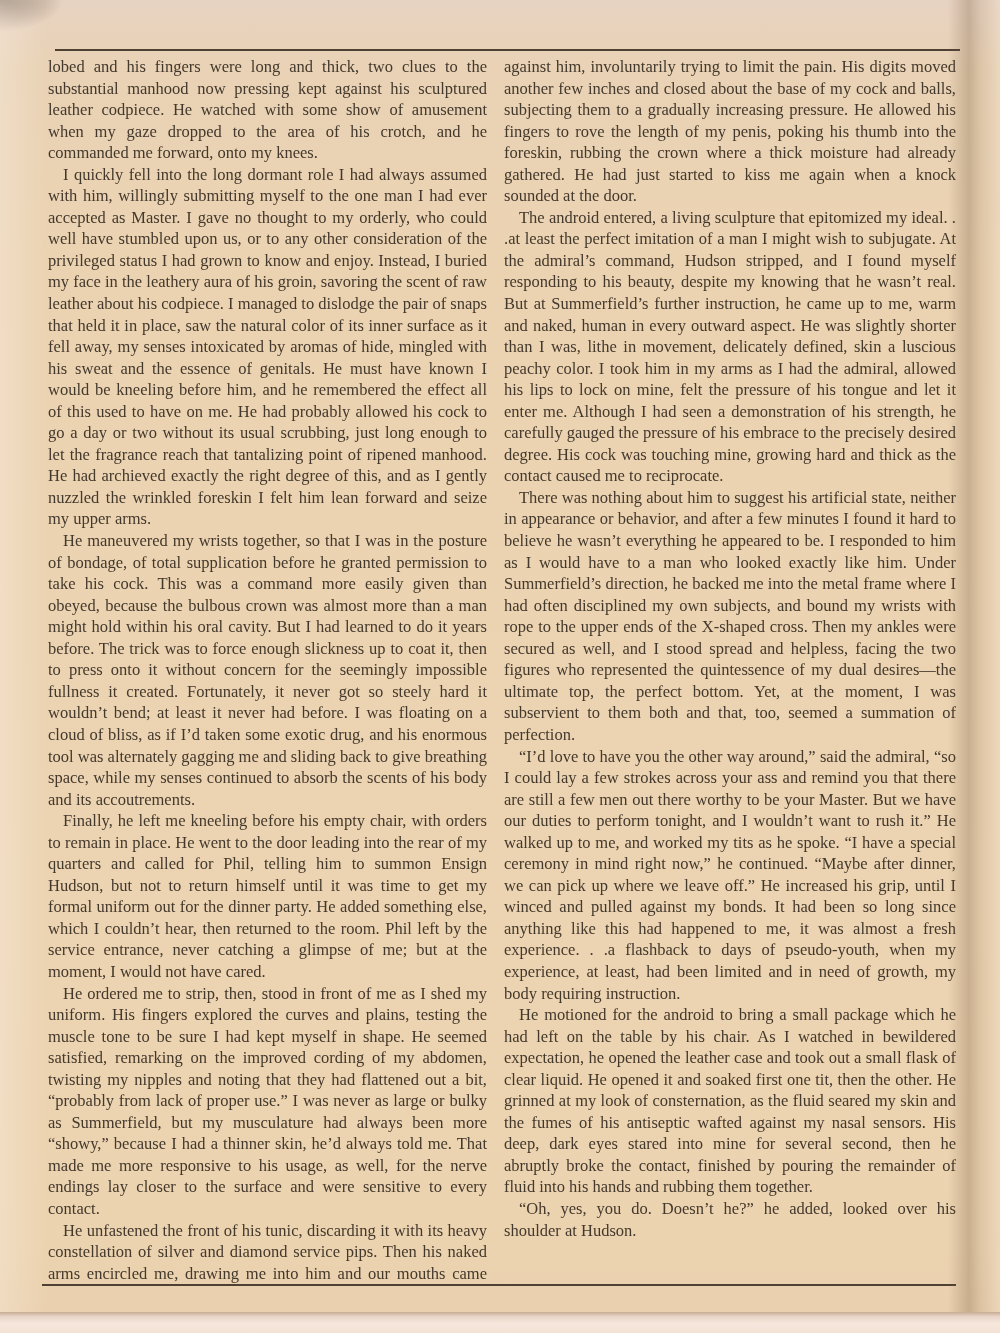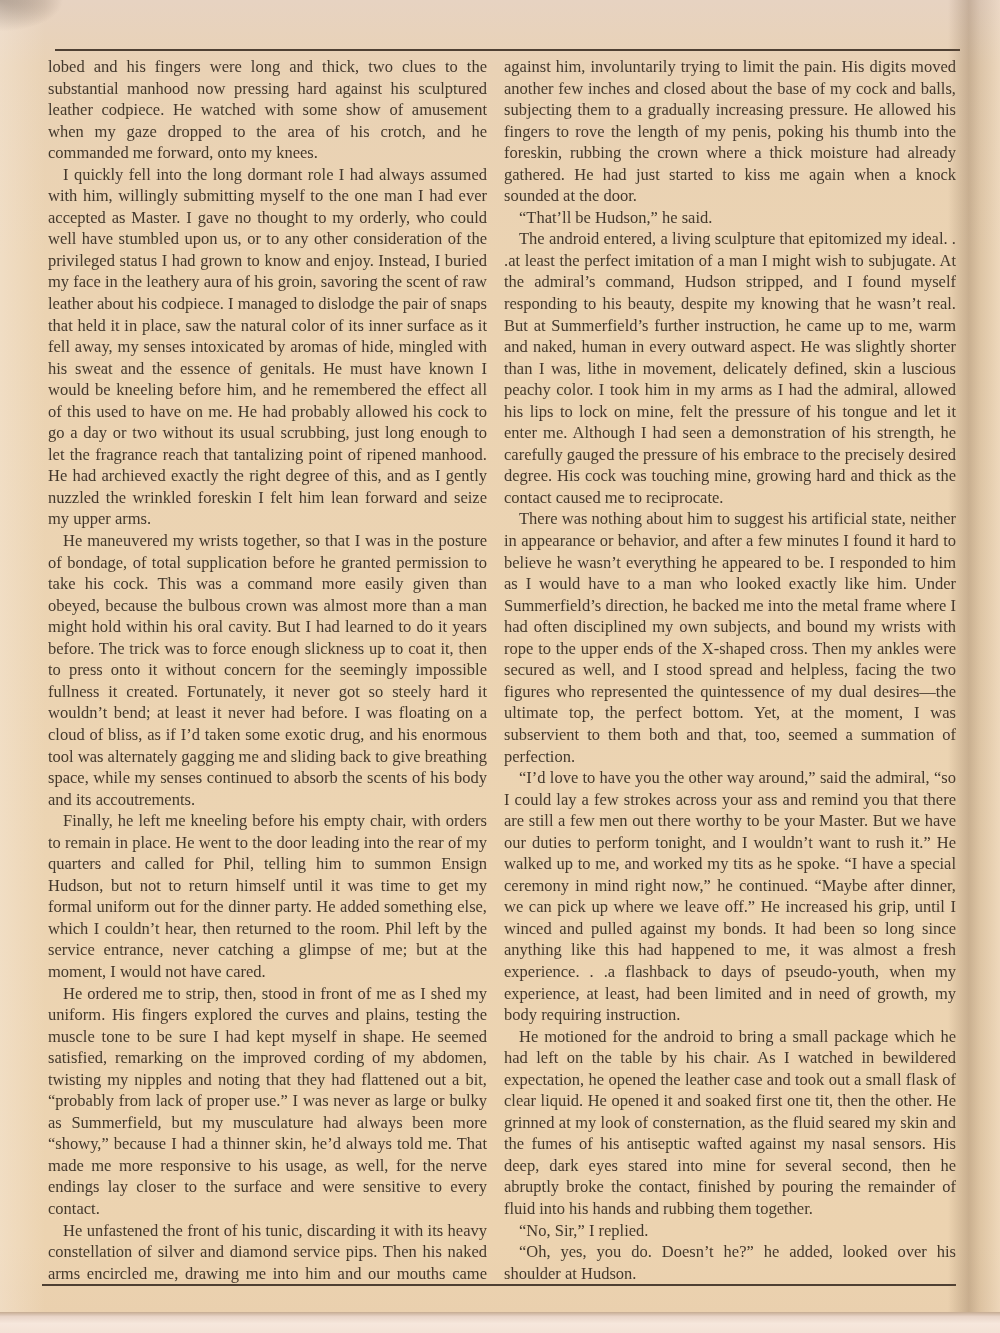--- a/index.html
+++ b/index.html
@@ -61,37 +61,35 @@
 </head>
 <body>
 
 <div class="paper">
   <div class="corner-smudge"></div>
   <div class="left-edge-light"></div>
 
   <div class="rule rule-top"></div>
 
   <div class="col col-left">
-    <p class="no-indent">lobed and his fingers were long and thick, two clues to the substantial manhood now pressing hard against his sculptured leather codpiece. He watched with some show of amusement when my gaze dropped to the area of his crotch, and he commanded me forward, onto my knees.</p>
+    <p class="no-indent">lobed and his fingers were long and thick, two clues to the substantial manhood now pressing kept against his sculptured leather codpiece. He watched with some show of amusement when my gaze dropped to the area of his crotch, and he commanded me forward, onto my knees.</p>
     <p>I quickly fell into the long dormant role I had always assumed with him, willingly submitting myself to the one man I had ever accepted as Master. I gave no thought to my orderly, who could well have stumbled upon us, or to any other consideration of the privileged status I had grown to know and enjoy. Instead, I buried my face in the leathery aura of his groin, savoring the scent of raw leather about his codpiece. I managed to dislodge the pair of snaps that held it in place, saw the natural color of its inner surface as it fell away, my senses intoxicated by aromas of hide, mingled with his sweat and the essence of genitals. He must have known I would be kneeling before him, and he remembered the effect all of this used to have on me. He had probably allowed his cock to go a day or two without its usual scrubbing, just long enough to let the fragrance reach that tantalizing point of ripened manhood. He had archieved exactly the right degree of this, and as I gently nuzzled the wrinkled foreskin I felt him lean forward and seize my upper arms.</p>
     <p>He maneuvered my wrists together, so that I was in the posture of bondage, of total supplication before he granted permission to take his cock. This was a command more easily given than obeyed, because the bulbous crown was almost more than a man might hold within his oral cavity. But I had learned to do it years before. The trick was to force enough slickness up to coat it, then to press onto it without concern for the seemingly impossible fullness it created. Fortunately, it never got so steely hard it wouldn’t bend; at least it never had before. I was floating on a cloud of bliss, as if I’d taken some exotic drug, and his enormous tool was alternately gagging me and sliding back to give breathing space, while my senses continued to absorb the scents of his body and its accoutrements.</p>
     <p>Finally, he left me kneeling before his empty chair, with orders to remain in place. He went to the door leading into the rear of my quarters and called for Phil, telling him to summon Ensign Hudson, but not to return himself until it was time to get my formal uniform out for the dinner party. He added something else, which I couldn’t hear, then returned to the room. Phil left by the service entrance, never catching a glimpse of me; but at the moment, I would not have cared.</p>
     <p>He ordered me to strip, then, stood in front of me as I shed my uniform. His fingers explored the curves and plains, testing the muscle tone to be sure I had kept myself in shape. He seemed satisfied, remarking on the improved cording of my abdomen, twisting my nipples and noting that they had flattened out a bit, “probably from lack of proper use.” I was never as large or bulky as Summerfield, but my musculature had always been more “showy,” because I had a thinner skin, he’d always told me. That made me more responsive to his usage, as well, for the nerve endings lay closer to the surface and were sensitive to every contact.</p>
     <p>He unfastened the front of his tunic, discarding it with its heavy constellation of silver and diamond service pips. Then his naked arms encircled me, drawing me into him and our mouths came together. His powerful tool had lodged between my legs, pressing upward against the inside of my crotch as if trying to provide a perch on which I might be suspended. “You’re just as beautiful as ever,” he whispered as we drew apart. “You’re like that ancient statue I have in my garden back home,” he continued, “except your flesh is real and warm. I’ve missed you, Henry, really missed you.” He kissed me again, allowing his fingers to trace the length of my spine, finally dropping to the cleft of my ass and exploring that as well. “You’ve got a body like a young cadet.”</p>
 
   </div>
 
   <div class="col col-right">
     <p class="no-indent">against him, involuntarily trying to limit the pain. His digits moved another few inches and closed about the base of my cock and balls, subjecting them to a gradually increasing pressure. He allowed his fingers to rove the length of my penis, poking his thumb into the foreskin, rubbing the crown where a thick moisture had already gathered. He had just started to kiss me again when a knock sounded at the door.</p>
-    <p>“That’ll be Hudson,” he said.</p>
     <p>The android entered, a living sculpture that epitomized my ideal. . .at least the perfect imitation of a man I might wish to subjugate. At the admiral’s command, Hudson stripped, and I found myself responding to his beauty, despite my knowing that he wasn’t real. But at Summerfield’s further instruction, he came up to me, warm and naked, human in every outward aspect. He was slightly shorter than I was, lithe in movement, delicately defined, skin a luscious peachy color. I took him in my arms as I had the admiral, allowed his lips to lock on mine, felt the pressure of his tongue and let it enter me. Although I had seen a demonstration of his strength, he carefully gauged the pressure of his embrace to the precisely desired degree. His cock was touching mine, growing hard and thick as the contact caused me to reciprocate.</p>
     <p>There was nothing about him to suggest his artificial state, neither in appearance or behavior, and after a few minutes I found it hard to believe he wasn’t everything he appeared to be. I responded to him as I would have to a man who looked exactly like him. Under Summerfield’s direction, he backed me into the metal frame where I had often disciplined my own subjects, and bound my wrists with rope to the upper ends of the X-shaped cross. Then my ankles were secured as well, and I stood spread and helpless, facing the two figures who represented the quintessence of my dual desires—the ultimate top, the perfect bottom. Yet, at the moment, I was subservient to them both and that, too, seemed a summation of perfection.</p>
     <p>“I’d love to have you the other way around,” said the admiral, “so I could lay a few strokes across your ass and remind you that there are still a few men out there worthy to be your Master. But we have our duties to perform tonight, and I wouldn’t want to rush it.” He walked up to me, and worked my tits as he spoke. “I have a special ceremony in mind right now,” he continued. “Maybe after dinner, we can pick up where we leave off.” He increased his grip, until I winced and pulled against my bonds. It had been so long since anything like this had happened to me, it was almost a fresh experience. . .a flashback to days of pseudo-youth, when my experience, at least, had been limited and in need of growth, my body requiring instruction.</p>
     <p>He motioned for the android to bring a small package which he had left on the table by his chair. As I watched in bewildered expectation, he opened the leather case and took out a small flask of clear liquid. He opened it and soaked first one tit, then the other. He grinned at my look of consternation, as the fluid seared my skin and the fumes of his antiseptic wafted against my nasal sensors. His deep, dark eyes stared into mine for several second, then he abruptly broke the contact, finished by pouring the remainder of fluid into his hands and rubbing them together.</p>
-    <p>“No, Sir,” I replied.</p>
     <p>“Oh, yes, you do. Doesn’t he?” he added, looked over his shoulder at Hudson.</p>
 
   </div>
 
   <div class="rule rule-bottom"></div>
 
   <div class="footer-item footer-left"><span>PAGE</span>&nbsp;<span class="num">26</span></div>
   <div class="footer-item footer-right">DRUMMER 101</div>
 
   <div class="right-crease"></div>

